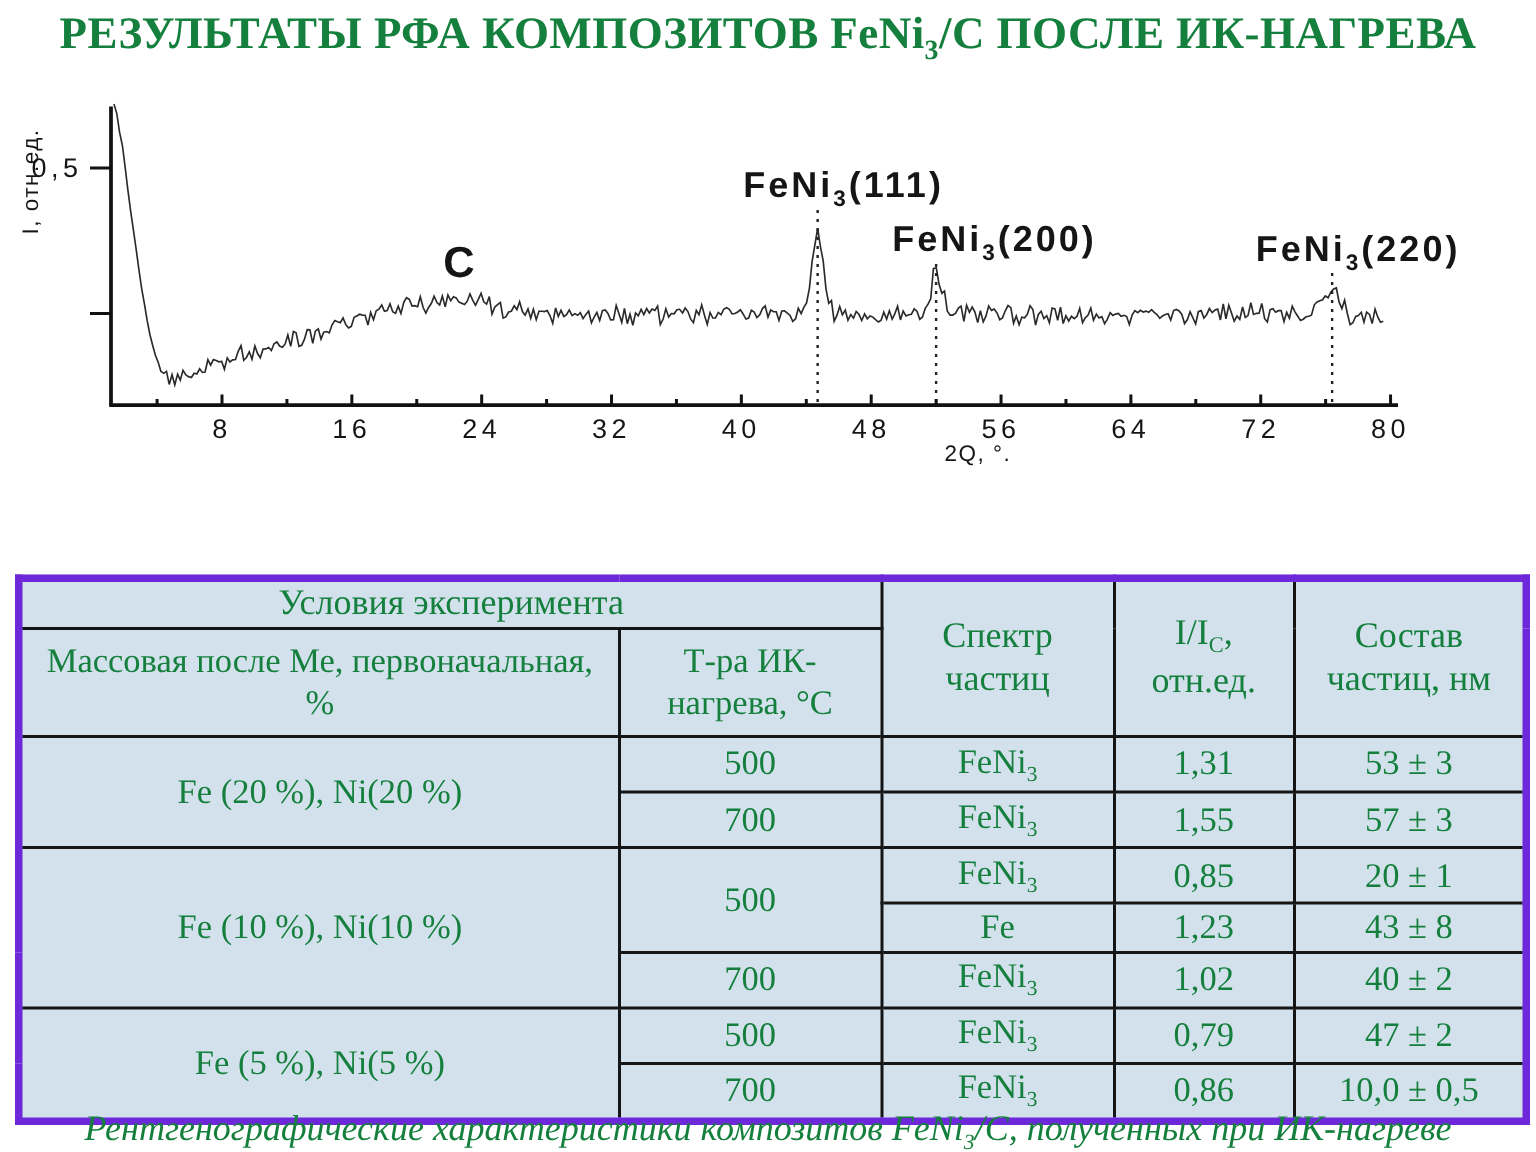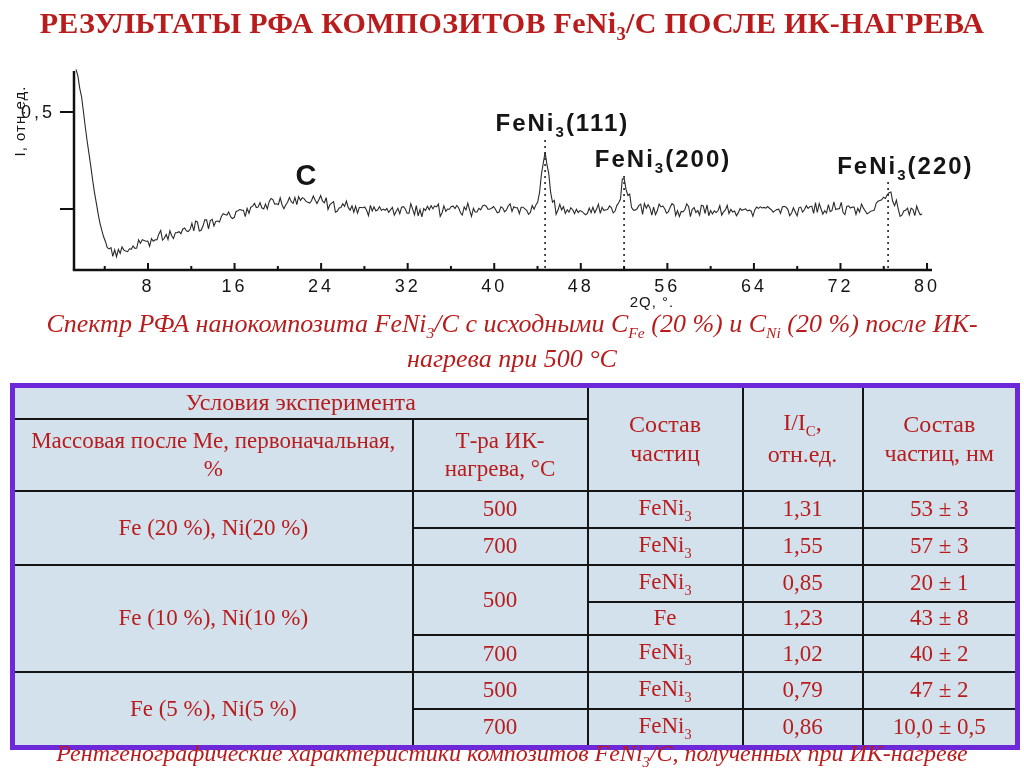--- a/index.html
+++ b/index.html
@@ -1,17 +1,17 @@
 <!DOCTYPE html>
 <html><head>
 <meta charset="utf-8">
 <style>
   html,body{margin:0;padding:0;background:#fff;}
   .slide{position:relative;width:1024px;height:768px;background:#ffffff;
-         font-family:"Liberation Serif",serif;color:#b91c1c;overflow:hidden;}
+         font-family:"Liberation Serif",serif;color:#15803d;overflow:hidden;}
 
   
   .page-title{position:absolute;top:6px;left:0;width:100%;text-align:center;
               margin:0;font-size:30px;font-weight:bold;letter-spacing:.3px;}
   .page-title sub{font-size:.62em;}
 
   
   .chart-fig{position:absolute;top:55px;left:0;margin:0;width:1024px;height:258px;}
   svg text{fill:#151515;}
   .tick-label{font-family:"Liberation Sans",sans-serif;font-size:18px;letter-spacing:3px;}
@@ -91,34 +91,33 @@
         <line x1="797.2" y1="215" x2="797.2" y2="211" stroke="#111" stroke-width="2"></line>
         <line x1="883.76" y1="215" x2="883.76" y2="211" stroke="#111" stroke-width="2"></line>
         <line x1="60" y1="57" x2="74" y2="57" stroke="#111" stroke-width="2"></line>
         <text x="55" y="63" text-anchor="end" class="tick-label">0,5</text>
         <line x1="60" y1="154" x2="74" y2="154" stroke="#111" stroke-width="2"></line>
         <text x="652" y="252" text-anchor="middle" class="axis-label">2Q, °.</text>
         <text x="25" y="66" text-anchor="middle" class="axis-label" transform="rotate(-90 25 66)">I, отн.ед.</text>
       </svg>
   </figure>
 
-  <p class="caption chart-caption"><span>Спектр РФА нанокомпозита FeNi</span><sub>3</sub><span>/C с исходными С</span><sub>Fe</sub><span> (20 %) и С</span><sub>Ni</sub><span> (20 %) после ИК-нагрева при 500 °С</span></p>
 
   <table class="results">
     <colgroup>
       <col style="width:400px">
         <col style="width:175px">
         <col style="width:155px">
       <col style="width:120px">
         <col style="width:155px">
     </colgroup>
     <thead>
         <tr>
           <th colspan="2">Условия эксперимента</th>
-          <th rowspan="2">Состав частиц</th>
+          <th rowspan="2">Спектр частиц</th>
           <th rowspan="2"><span>I/I</span><sub>C</sub><span>, отн.ед.</span></th>
           <th rowspan="2">Состав частиц, нм</th>
         </tr>
         <tr>
           <th>Массовая после Ме, первоначальная, %</th>
           <th>Т-ра ИК-нагрева, °С</th>
         </tr>
       </thead>
     <tbody>
         <tr>

